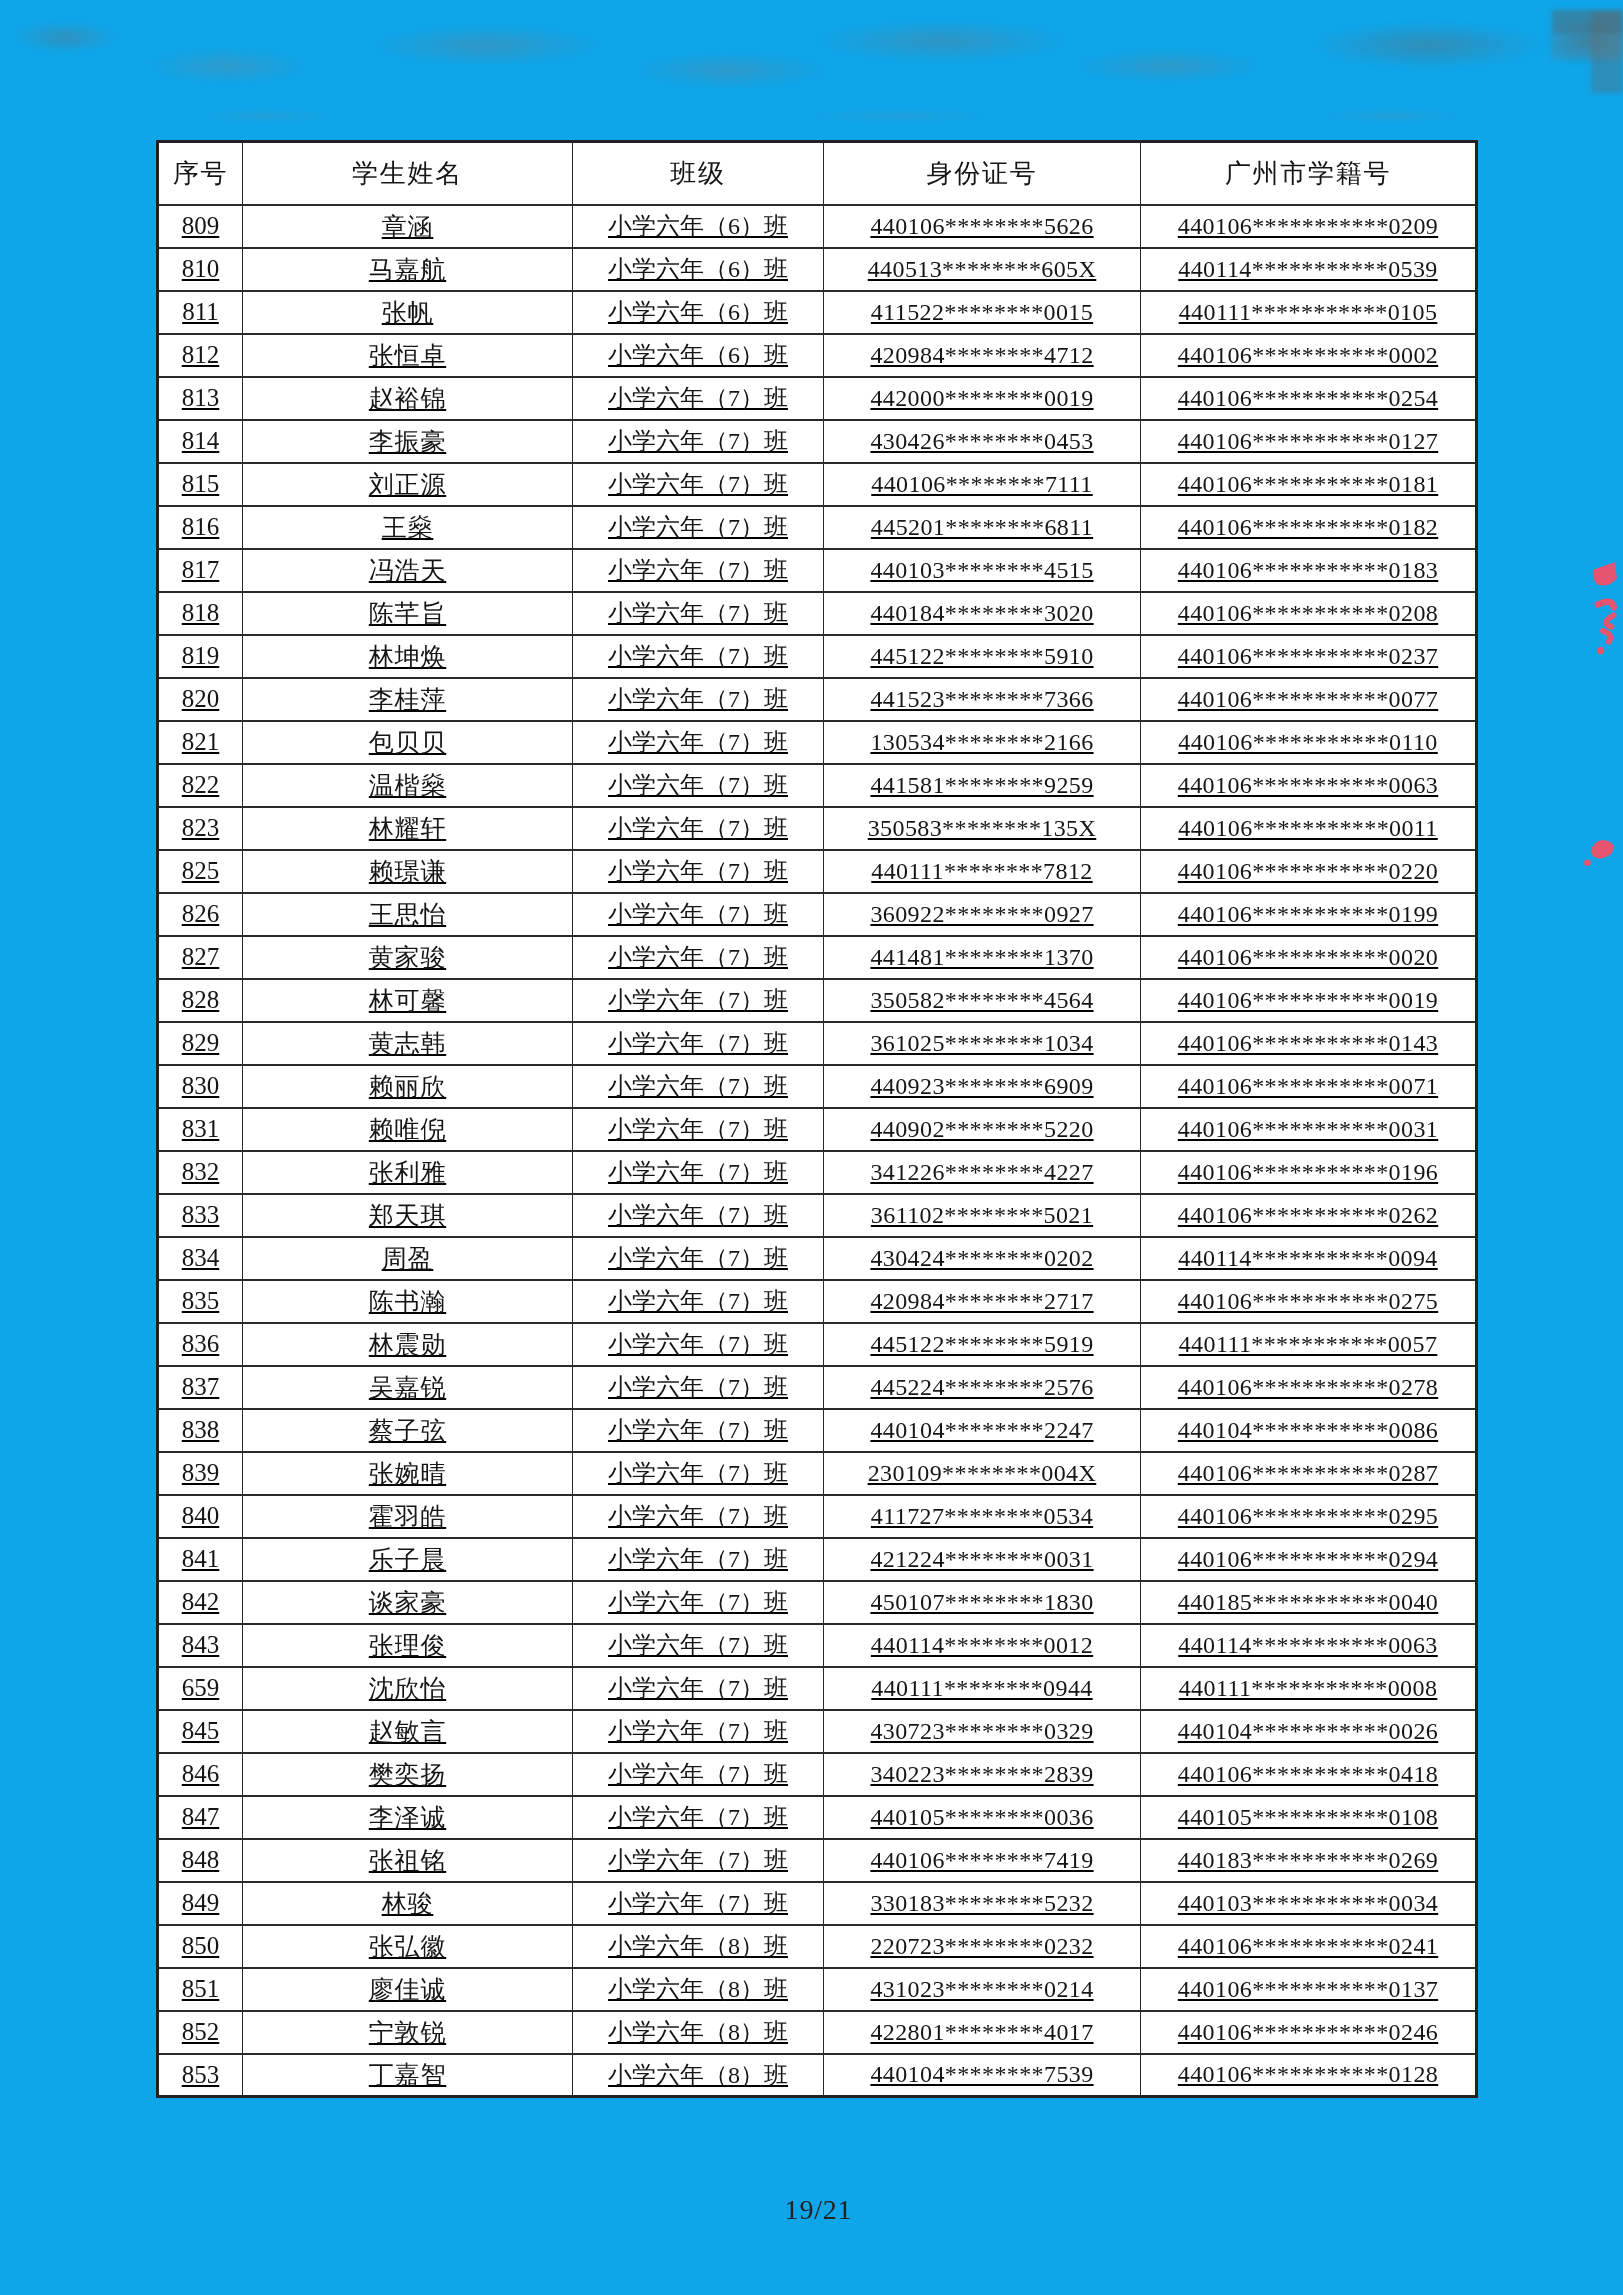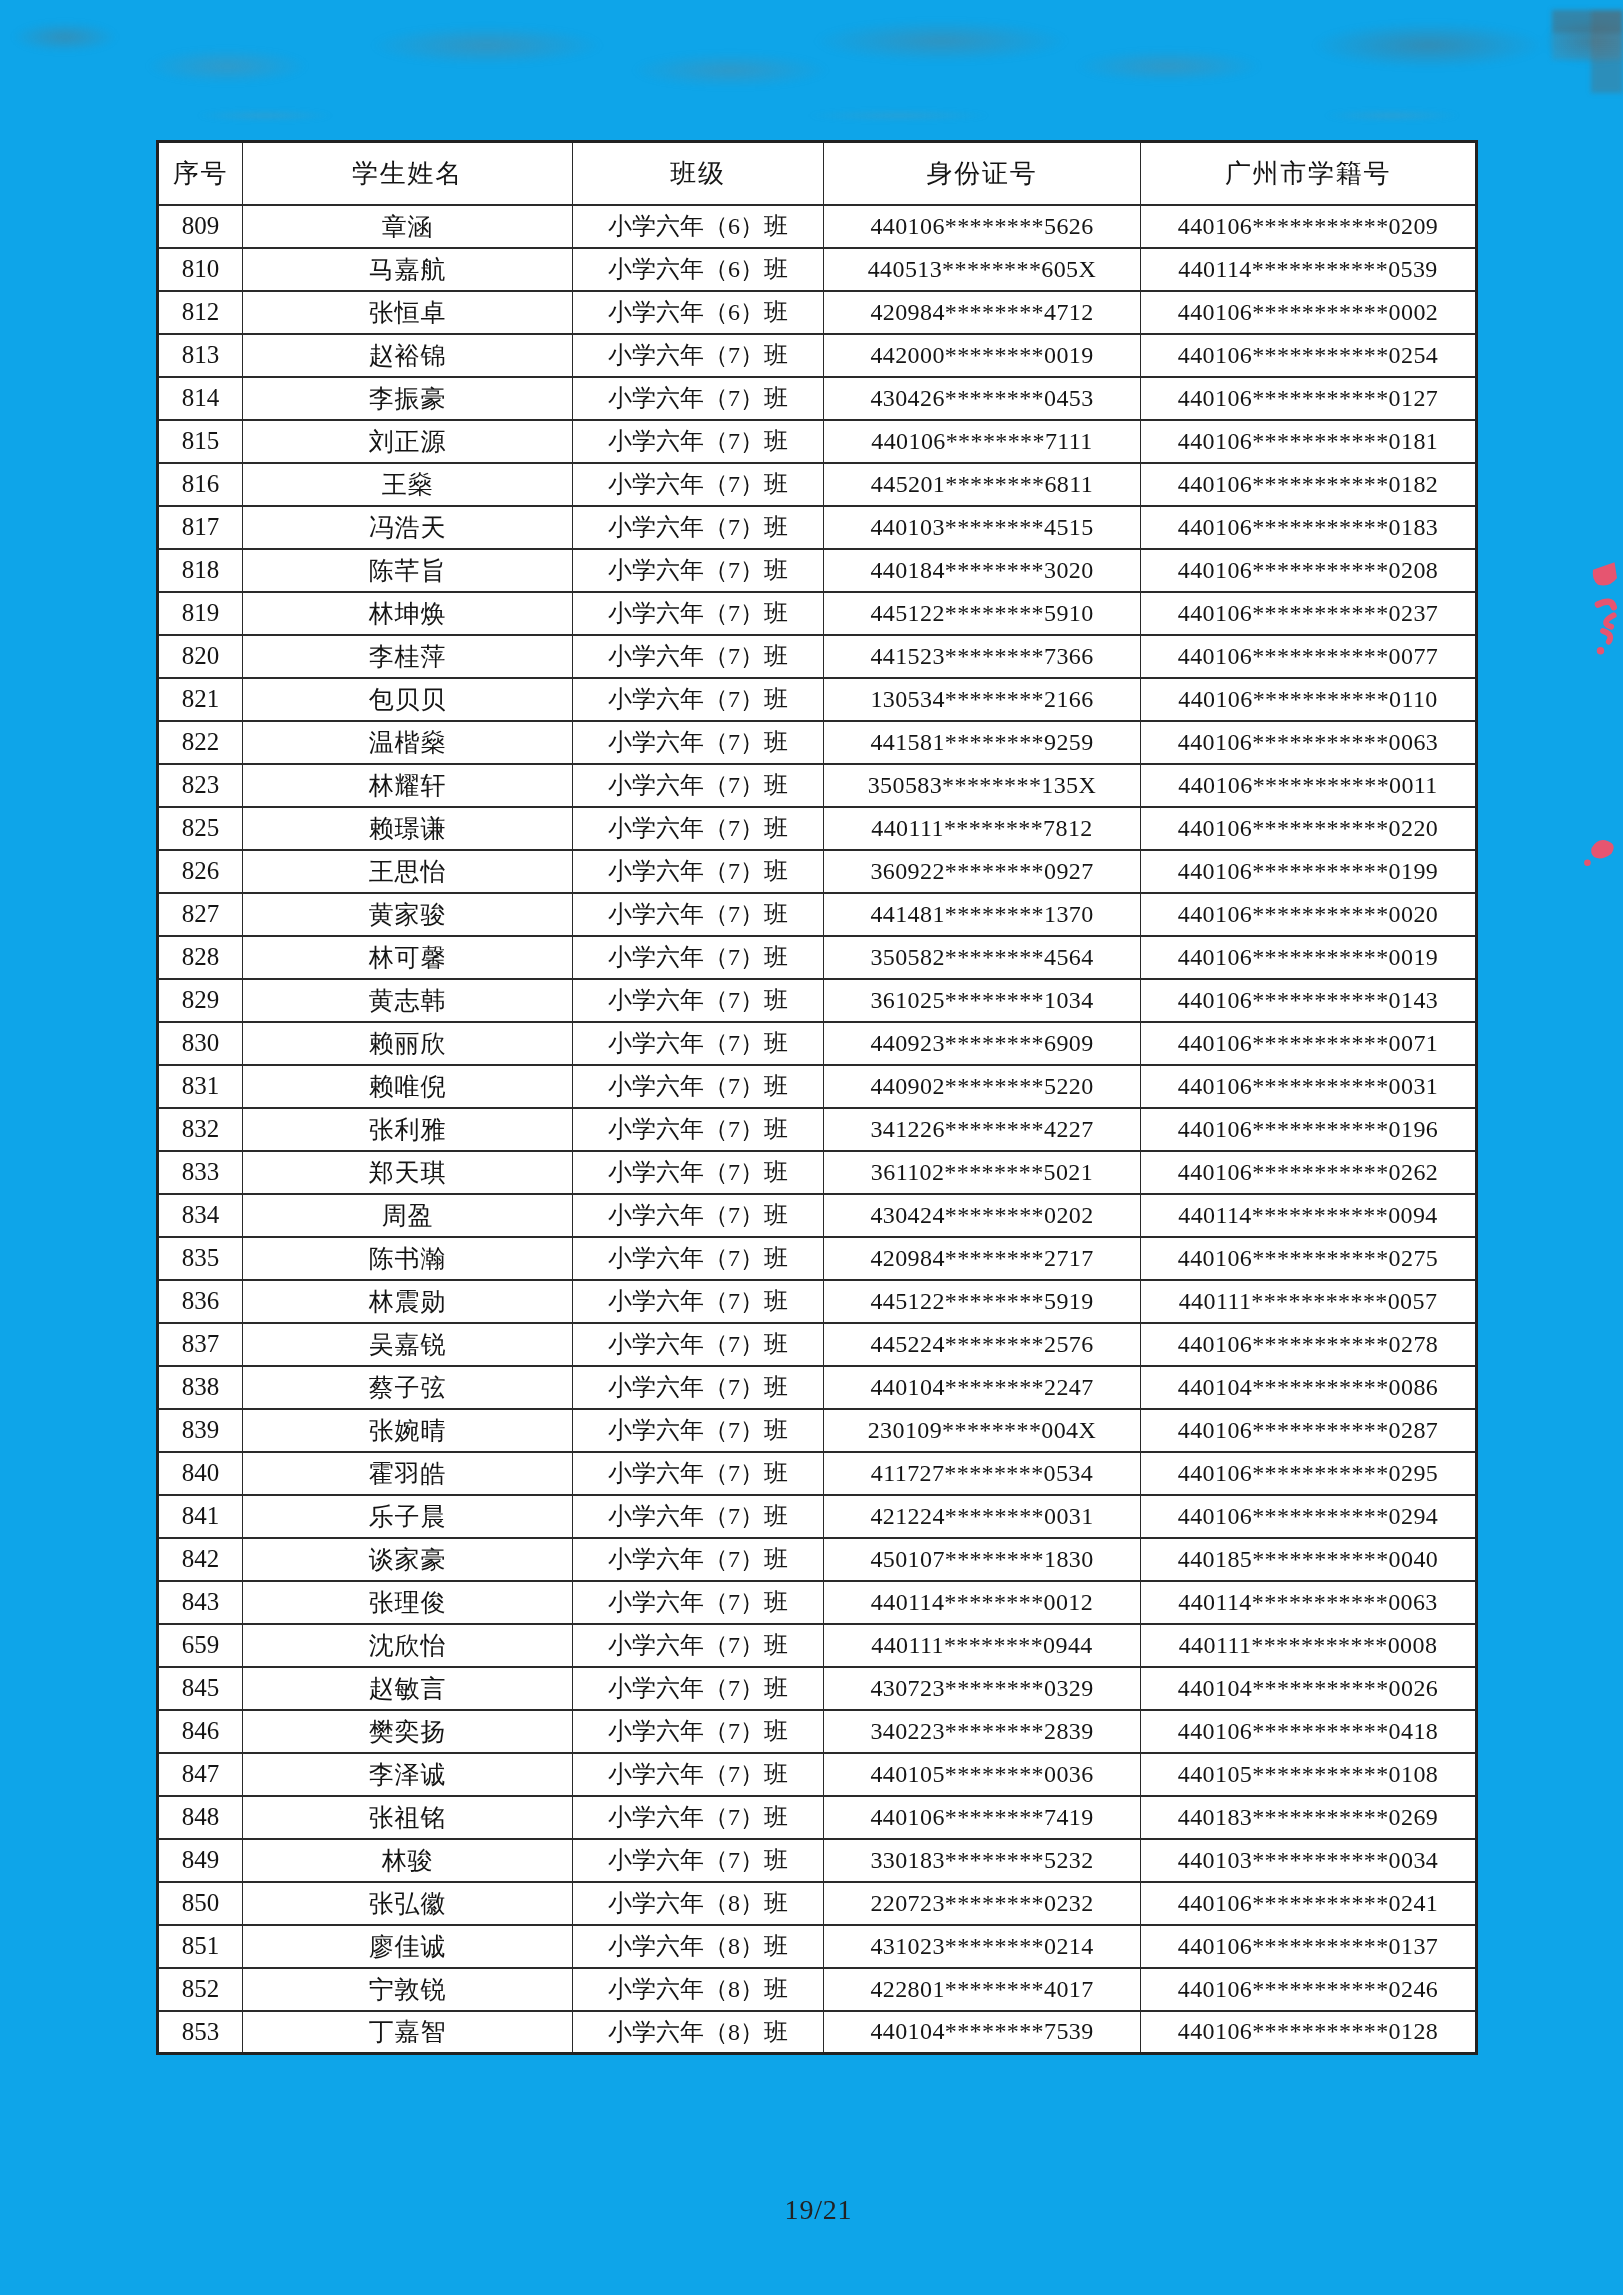--- a/index.html
+++ b/index.html
@@ -55,21 +55,21 @@
     border:1.7px solid #2a2a2a;
   }
   table.roster{border:3.3px solid #222;}
   table.roster th, table.roster td{
     border-top-width:2.5px;border-bottom-width:2.5px;
     text-align:center;vertical-align:middle;
     padding:0;color:#151515;
     overflow:hidden;white-space:nowrap;
   }
   table.roster thead tr{height:63px;}
-  table.roster tbody tr{height:43px;}
+  table.roster tbody tr{height:43px;text-decoration:underline;}
   table.roster th{font-size:26px;font-weight:normal;letter-spacing:1.7px;}
   td.c-serial{font-size:25px;}
   td.c-name{font-size:25px;letter-spacing:0.8px;}
   td.c-class{font-size:24px;border-radius:8px;}
   td.c-id, td.c-reg{font-size:24px;letter-spacing:0.4px;}
   col.w-serial{width:85px;}
   col.w-name{width:330px;}
   col.w-class{width:251px;}
   col.w-id{width:317px;}
   col.w-reg{width:336px;}
@@ -118,20 +118,27 @@
           <td class="c-reg">440106***********0209</td>
         </tr>
         <tr>
           <td class="c-serial">810</td>
           <td class="c-name">马嘉航</td>
           <td class="c-class">小学六年（6）班</td>
           <td class="c-id">440513********605X</td>
           <td class="c-reg">440114***********0539</td>
         </tr>
         <tr>
+          <td class="c-serial">811</td>
+          <td class="c-name">张帆</td>
+          <td class="c-class">小学六年（6）班</td>
+          <td class="c-id">411522********0015</td>
+          <td class="c-reg">440111***********0105</td>
+        </tr>
+        <tr>
           <td class="c-serial">812</td>
           <td class="c-name">张恒卓</td>
           <td class="c-class">小学六年（6）班</td>
           <td class="c-id">420984********4712</td>
           <td class="c-reg">440106***********0002</td>
         </tr>
         <tr>
           <td class="c-serial">813</td>
           <td class="c-name">赵裕锦</td>
           <td class="c-class">小学六年（7）班</td>

